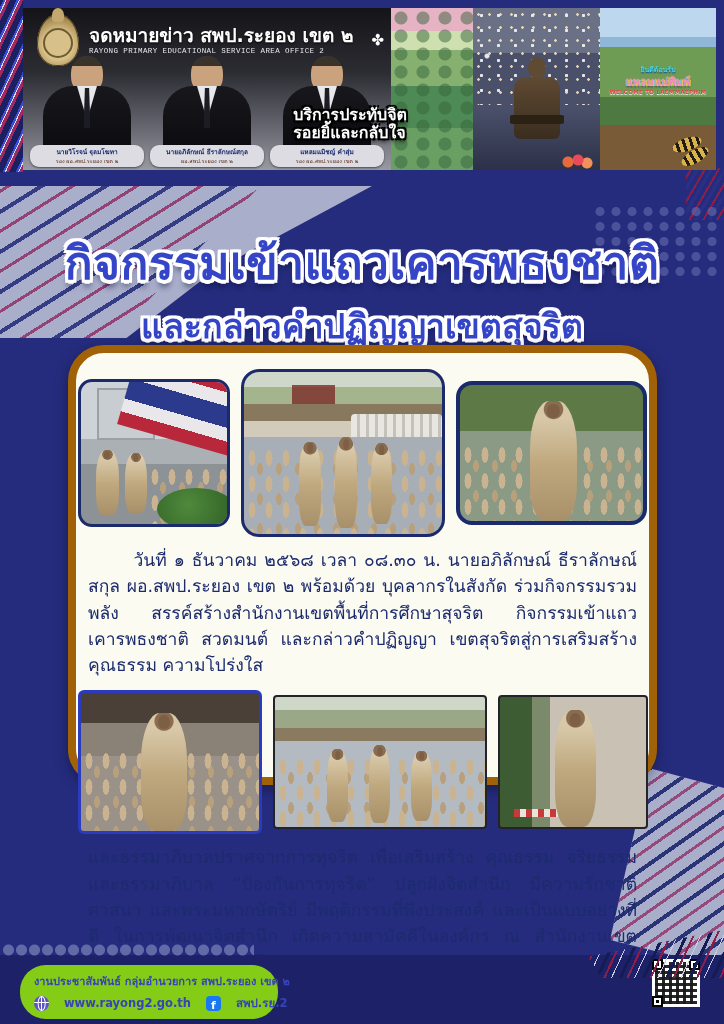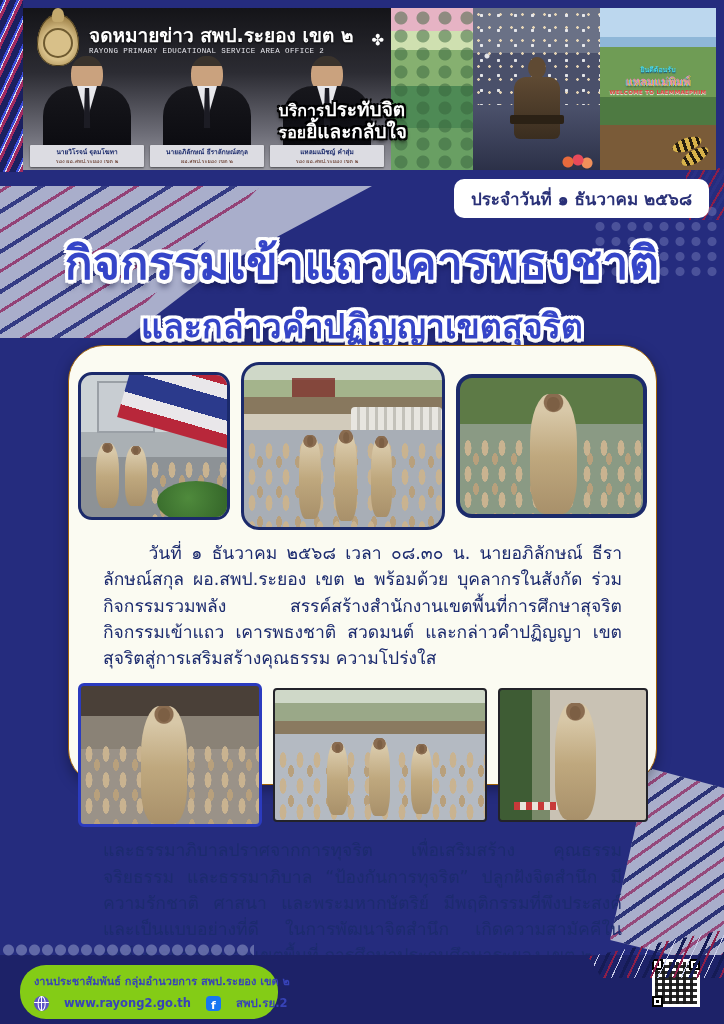--- a/index.html
+++ b/index.html
@@ -47,66 +47,66 @@
   .person{width:116px;height:120px;position:relative;}
   .person .head{position:absolute;left:50%;bottom:76px;transform:translateX(-50%);width:32px;height:38px;
     background:linear-gradient(180deg,#3a332c 0 26%,#caa27e 26%);border-radius:46%;}
   .person .body{position:absolute;left:50%;bottom:18px;transform:translateX(-50%);width:88px;height:66px;
     background:linear-gradient(180deg,#17171c,#0b0b10);border-radius:30px 30px 6px 6px;}
   .person .body:before{content:"";position:absolute;left:50%;top:0;transform:translateX(-50%);
     width:20px;height:34px;background:#e8e8ec;clip-path:polygon(0 0,100% 0,50% 100%);}
   .person .body:after{content:"";position:absolute;left:50%;top:2px;transform:translateX(-50%);
     width:7px;height:40px;background:#1c1c24;clip-path:polygon(20% 0,80% 0,100% 100%,0 100%);}
   .name-pill{position:absolute;left:50%;bottom:3px;transform:translateX(-50%);width:108px;
-    background:#dcdce2;border-radius:1px;padding:2px 3px;text-align:center;box-shadow:0 1px 2px rgba(0,0,0,.5);}
+    background:#dcdce2;border-radius:9px;padding:2px 3px;text-align:center;box-shadow:0 1px 2px rgba(0,0,0,.5);}
   .name-pill .n1{font-size:6.5px;font-weight:bold;color:#1a2a6b;white-space:nowrap;}
   .name-pill .n2{font-size:5.5px;color:#5a2a1a;white-space:nowrap;}
   .slogan{position:absolute;right:-16px;bottom:28px;z-index:3;line-height:1.12;white-space:nowrap;}
   .slogan .row{color:#fff;font-weight:800;
     text-shadow:-2px -2px 0 #000,2px -2px 0 #000,-2px 2px 0 #000,2px 2px 0 #000,0 3px 4px #000;}
   .slogan .big{font-size:16px;}
-  .slogan .small{font-size:19px;}
+  .slogan .small{font-size:16px;}
   .h-right{flex:1;display:flex;}
   .scenic{position:relative;flex:none;overflow:hidden;}
   .s1{width:82px;background:linear-gradient(180deg,#e6b3c4 0 14%,#cfe0b0 14% 26%,#86b070 26% 48%,#4e8a55 48% 74%,#699f63 74% 100%);}
   .s1:before{content:"";position:absolute;inset:0;opacity:.5;
     background-image:radial-gradient(circle 6px at 10px 10px,#37633c 0 6px,transparent 7px);background-size:22px 18px;}
   .s2{width:127px;background:linear-gradient(180deg,#6a7186 0 28%,#4a506a 28% 62%,#2c3148 100%);}
   .statue{position:absolute;left:50%;top:30%;transform:translateX(-50%);width:56px;height:96px;}
   .statue .s-head{position:absolute;left:50%;top:0;transform:translateX(-50%);width:18px;height:22px;background:#5f4a33;border-radius:50%;}
   .statue .s-body{position:absolute;left:50%;top:20px;transform:translateX(-50%);width:46px;height:62px;
     background:linear-gradient(180deg,#5f4a33,#3a2d1f);border-radius:12px 12px 6px 6px;}
   .statue .s-book{position:absolute;left:50%;top:58px;transform:translateX(-50%);width:54px;height:9px;background:#2b2115;border-radius:2px;}
   .fireworks{position:absolute;left:0;top:0;width:100%;height:60%;
     background-image:radial-gradient(circle 1.3px,#fff 0 1.3px,transparent 2px),radial-gradient(circle 1px,#ffe9c0 0 1px,transparent 1.6px),radial-gradient(circle 2px at 14px 48px,#fff 0 2px,transparent 3px);
     background-size:17px 15px,11px 13px,100% 100%;opacity:.85;}
   .flowers{position:absolute;right:6px;bottom:0;width:34px;height:16px;
     background:radial-gradient(circle 5px at 8px 8px,#e86a3c 0 5px,transparent 6px),radial-gradient(circle 5px at 18px 6px,#e84a5a 0 5px,transparent 6px),radial-gradient(circle 5px at 27px 9px,#f0905a 0 5px,transparent 6px);}
   .s3{width:116px;background:linear-gradient(180deg,#bcd7ee 0 18%,#8fb7d8 18% 24%,#6f9c55 24% 55%,#4e7a42 55% 72%,#7a5b38 72% 100%);}
   .sign{position:absolute;left:0;top:36%;width:100%;text-align:center;line-height:1.25;}
   .sign .w1{font-size:7px;color:#49d8e8;font-weight:bold;text-shadow:0 1px 1px #14406a;}
-  .sign .w2{font-size:11px;font-weight:400;color:#f08ab8;text-shadow:1px 1px 0 #e8c44a,-1px 1px 0 #6ac8e8,0 2px 2px #333;}
+  .sign .w2{font-size:11px;font-weight:700;color:#f08ab8;text-shadow:1px 1px 0 #e8c44a,-1px 1px 0 #6ac8e8,0 2px 2px #333;}
   .sign .w3{font-size:5.5px;font-weight:bold;color:#e04040;letter-spacing:.3px;text-shadow:0 1px 1px #fff;}
   .fish{position:absolute;right:4px;bottom:6px;width:40px;height:26px;}
   .fish:before,.fish:after{content:"";position:absolute;width:30px;height:13px;border-radius:50%;
     background:repeating-linear-gradient(90deg,#d8b24a 0 4px,#241c10 4px 7px);transform:rotate(-18deg);}
   .fish:after{top:12px;left:8px;transform:rotate(-30deg);}
 
   
   .date-badge{position:absolute;top:179px;right:15px;z-index:3;background:#fff;color:#2a3178;
     font-size:17px;font-weight:bold;padding:6px 17px;border-radius:10px;}
   .headline{position:absolute;left:0;top:226px;width:100%;text-align:center;z-index:3;}
   .hl{color:#3545c8;font-weight:800;
     text-shadow:-3px -3px 0 #fff,3px -3px 0 #fff,-3px 3px 0 #fff,3px 3px 0 #fff,-3px 0 0 #fff,3px 0 0 #fff,0 -3px 0 #fff,0 4px 0 #fff,0 7px 6px rgba(8,12,50,.6);}
   .hl1{font-size:46px;letter-spacing:.5px;}
   .hl2{font-size:34px;margin-top:0px;}
 
   
   .card{position:absolute;left:68px;top:345px;width:589px;height:440px;z-index:4;box-sizing:border-box;
-    background:#fbfbf2;border:1px solid #a16207;border-radius:36px;padding:16px 28px;box-shadow:0 4px 14px rgba(0,0,0,.35);}
+    background:#fbfbf2;border:8px solid #a16207;border-radius:36px;padding:16px 6px;box-shadow:0 4px 14px rgba(0,0,0,.35);}
   .prow{display:flex;justify-content:center;align-items:center;gap:11px;}
   .ph{position:relative;overflow:hidden;flex:none;background:#cfcfc8;}
   .crowd{position:absolute;left:0;right:0;bottom:0;
     background-image:radial-gradient(ellipse 5px 11px at 8px 13px,#c9b390 68%,transparent 72%),radial-gradient(ellipse 4px 9px at 16px 24px,#b8a07c 68%,transparent 72%);
     background-size:17px 26px,19px 30px;}
   .fig{position:absolute;border-radius:40% 40% 30% 30%;
     background:radial-gradient(circle at 50% 7%,#8a6c50 0 8%,transparent 9%),linear-gradient(180deg,#d8c8a8 14%,#bfa87e 52%,#a8906a 100%);}
   .fig:before{content:"";position:absolute;left:50%;top:2%;transform:translateX(-50%);width:26%;height:12%;background:#7c5f44;border-radius:50%;}
 
   .p1{width:146px;height:142px;border:3px solid #1b2a6b;border-radius:14px;
@@ -228,21 +228,20 @@
         <div class="sign">
           <div class="w1">ยินดีต้อนรับ</div>
           <div class="w2">แหลมแม่พิมพ์</div>
           <div class="w3">WELCOME TO LAEMMAEPHIM</div>
         </div>
         <div class="fish"></div>
       </div>
     </div>
   </div>
 
-  <div class="date-badge">ประจำวันที่ ๑ ธันวาคม ๒๕๖๘</div>
 
   <div class="headline">
     <div class="hl hl1">กิจกรรมเข้าแถวเคารพธงชาติ</div>
     <div class="hl hl2">และกล่าวคำปฏิญญาเขตสุจริต</div>
   </div>
 
   <div class="card">
     <div class="prow">
       <div class="ph p1">
         <div class="building"></div>

